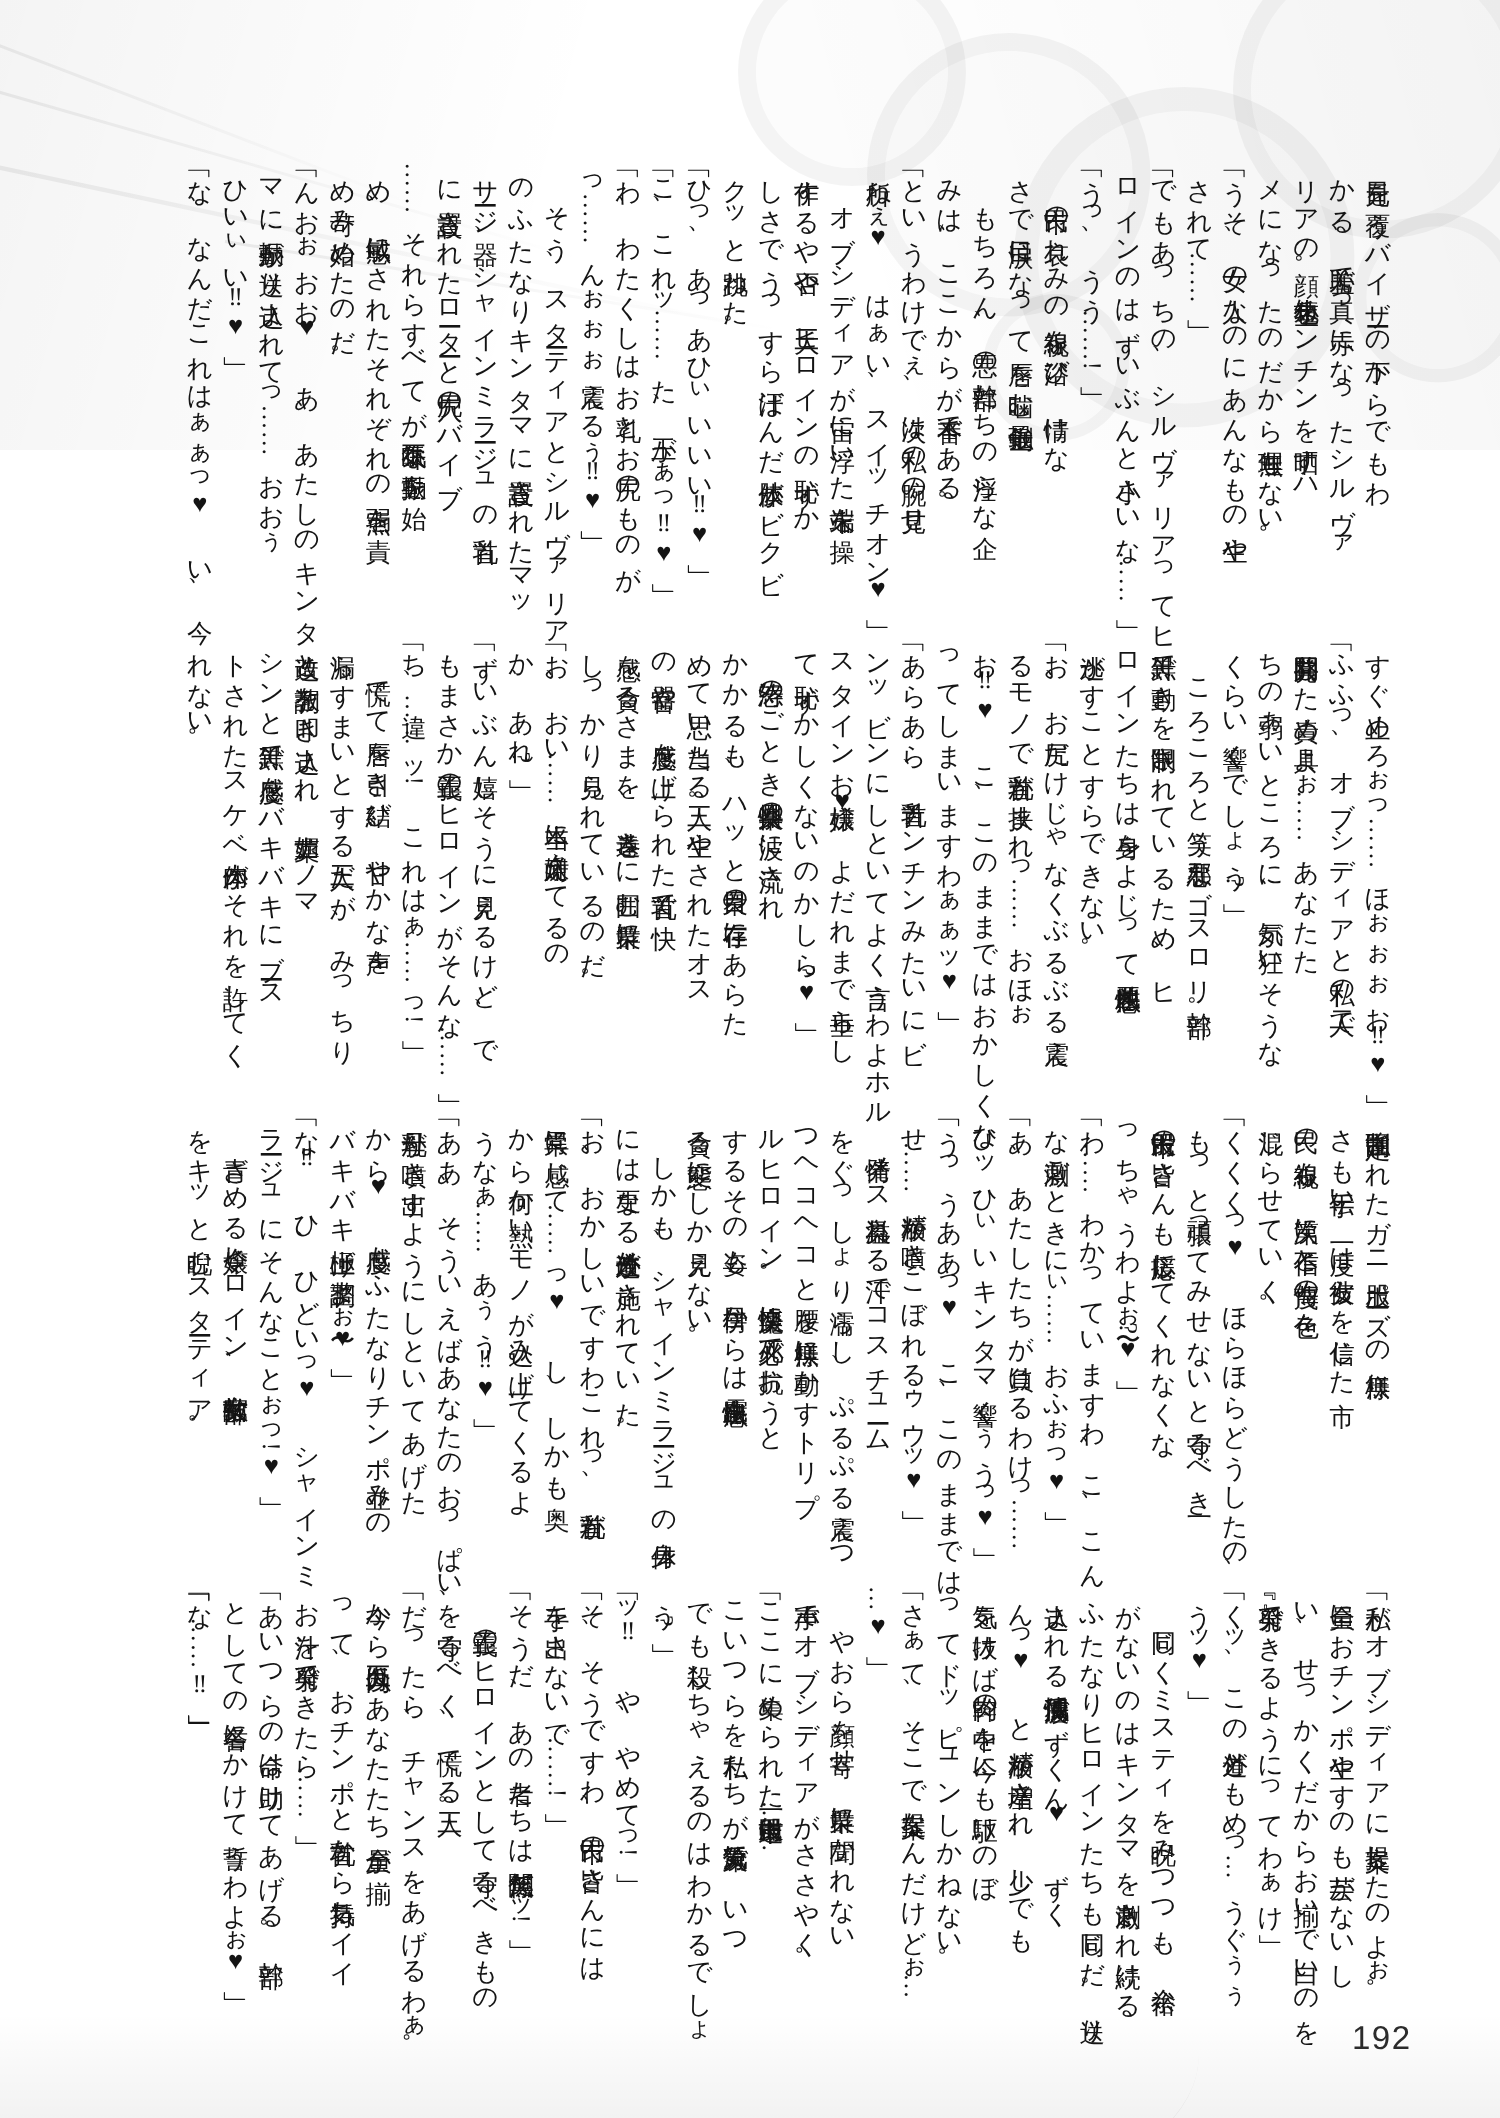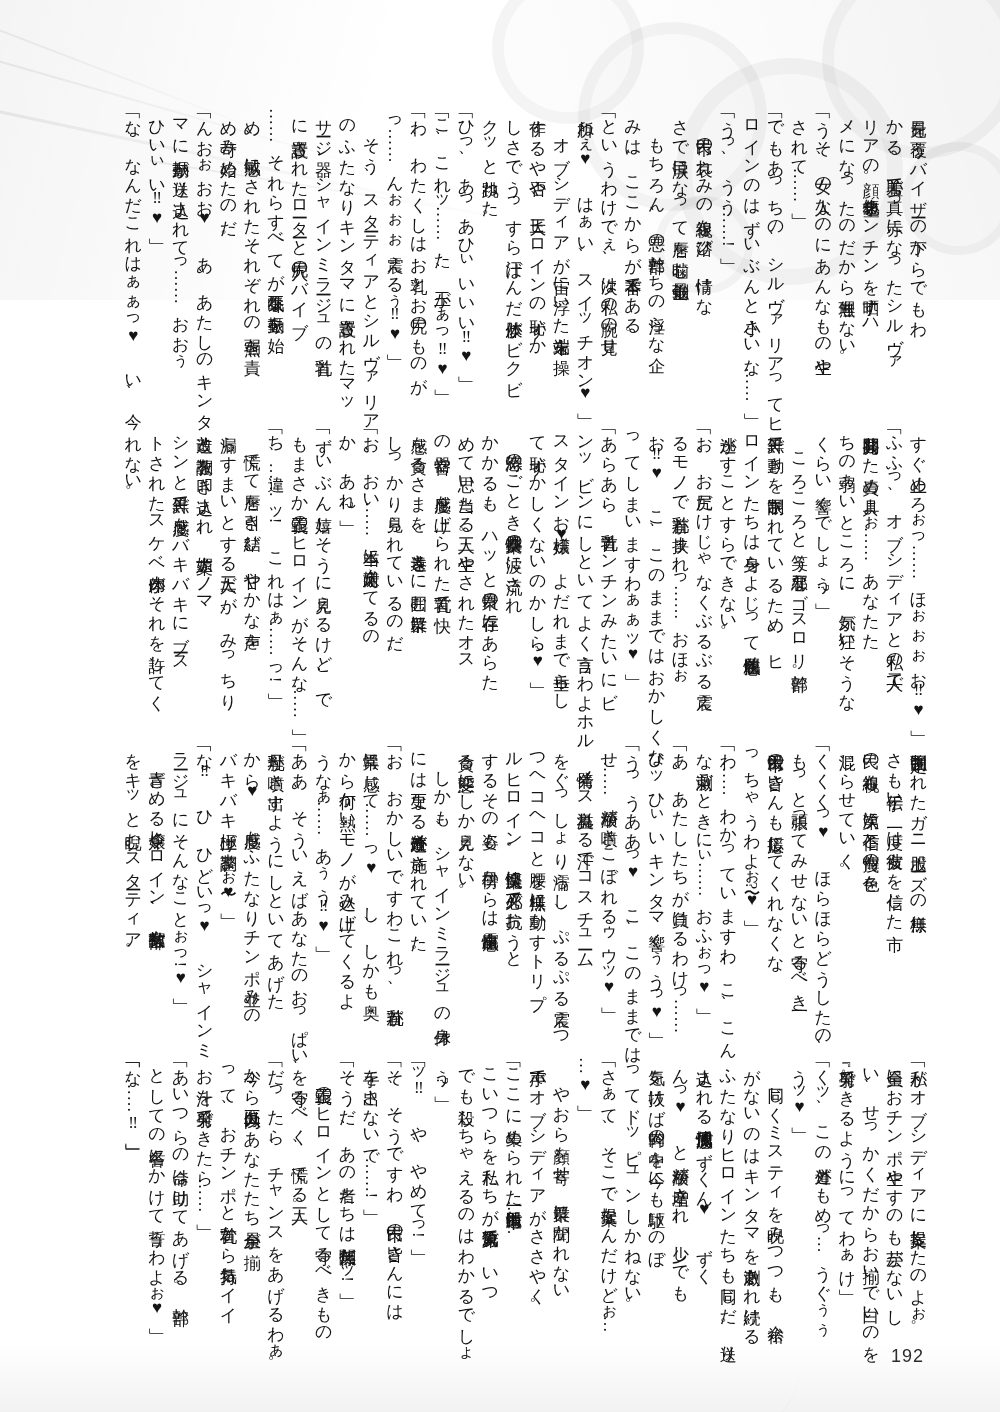--- a/index.html
+++ b/index.html
@@ -61,23 +61,23 @@
     font-weight:500;
   }
   .band p{margin:0;padding:0;white-space:nowrap;}
   #band0{top:108px;}
   #band1{top:424px;}
   #band2{top:741px;}
   #band3{top:1057px;}
   
   .page-number{
     position:absolute;left:891px;top:1346px;width:50px;
-    text-align:left;
+    text-align:right;
     font-family:"Liberation Sans","DejaVu Sans",sans-serif;
-    font-size:18px;color:#2b2b2b;letter-spacing:1px;
+    font-size:22px;color:#2b2b2b;letter-spacing:1px;
   }
 </style>
 </head>
 <body>
 
 <div class="page">
 
   <div class="decor">
     <div class="wash-top"></div>
     <div class="bokeh b1"></div>

